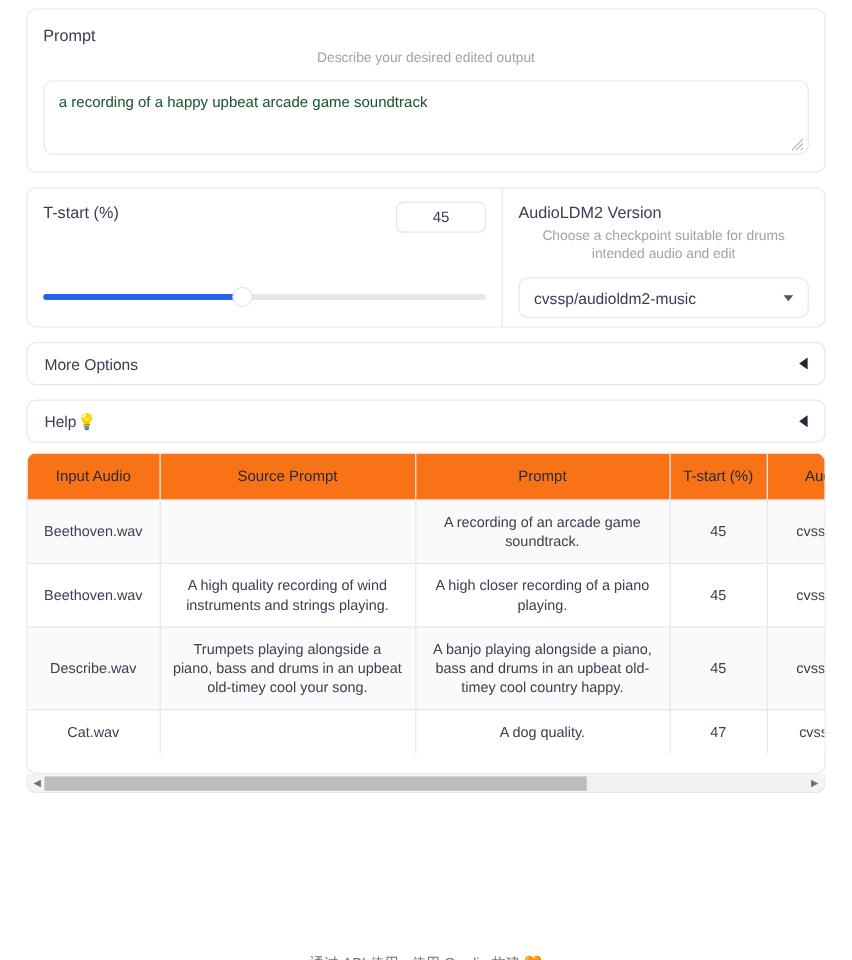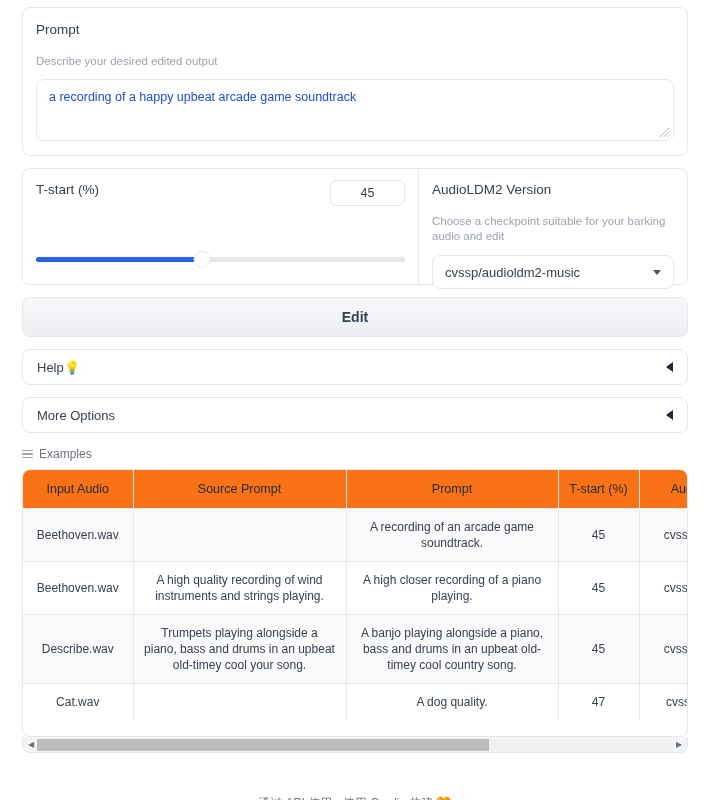--- a/index.html
+++ b/index.html
@@ -18,29 +18,29 @@
     border: 1px solid #e5e7eb;
     border-radius: 8px;
   }
 
   
   .prompt-block { margin-top: 7px; padding: 13px 13px 14px 13px; }
   .field-label {
     font-size: 13.5px; color: #374151; line-height: 17px;
   }
   .field-info {
-    font-size: 11.5px; color: #9ca3af; line-height: 15px; margin-top: 16px;
+    font-size: 11.5px; color: #9ca3af; line-height: 15px; margin-top: 4px; text-align: center;
   }
   .textarea-wrap {
     position: relative; margin-top: 10px;
     border: 1px solid #e5e7eb; border-radius: 8px;
     background: #fff; height: 62px;
   }
   .textarea-val {
-    font-size: 12.5px; color: #1d4ed8; padding: 9px 12px; line-height: 16px;
+    font-size: 12.5px; color: #14532d; padding: 9px 12px; line-height: 16px;
   }
   .resize-grip {
     position: absolute; right: 3px; bottom: 2px; width: 11px; height: 11px;
     opacity: .55;
   }
 
   
   .settings-row { display: flex; margin-top: 12px; height: 117px; }
   .settings-left {
     flex: 0 0 396px; padding: 12px 13px 0 13px;
@@ -167,53 +167,44 @@
         <div class="num-box">45</div>
       </div>
       <div class="slider-track">
         <div class="slider-fill" style="width: 45%; background: rgb(37, 99, 235);"></div>
         <div class="slider-thumb" style="left: 45%;"></div>
       </div>
     </div>
 
     <div class="settings-right">
       <div class="field-label">AudioLDM2 Version</div>
-      <div class="field-info">Choose a checkpoint suitable for your barking audio and edit</div>
+      <div class="field-info">Choose a checkpoint suitable for drums intended audio and edit</div>
       <div class="dd">
         <span class="dd-val">cvssp/audioldm2-music</span>
         <span class="caret"></span>
       </div>
     </div>
   </div>
 
-  <div class="edit-btn">Edit</div>
+
+  <div class="acc">
+    <span class="acc-label">
+      <span>More Options</span>
+    </span>
+    <span class="tri-left"></span>
+  </div>
 
   <div class="acc">
     <span class="acc-label">
       <span>Help</span>
       <span>💡</span>
     </span>
     <span class="tri-left"></span>
   </div>
 
-  <div class="acc">
-    <span class="acc-label">
-      <span>More Options</span>
-    </span>
-    <span class="tri-left"></span>
-  </div>
-
-  <div class="ex-head">
-    <span class="ham">
-        <i></i>
-        <i></i>
-        <i></i>
-      </span>
-    <span>Examples</span>
-  </div>
 
   <div class="table-wrap">
     <table>
       <thead>
         <tr>
           <th class="c1">Input Audio</th>
           <th class="c2">Source Prompt</th>
           <th class="c3">Prompt</th>
           <th class="c4">T-start (%)</th>
           <th class="c5">AudioLDM2 Version</th>
@@ -230,21 +221,21 @@
         <tr>
           <td class="c1">Beethoven.wav</td>
           <td class="c2">A high quality recording of wind instruments and strings playing.</td>
           <td class="c3">A high closer recording of a piano playing.</td>
           <td class="c4">45</td>
           <td class="c5">cvssp/audioldm2-music</td>
         </tr>
         <tr>
           <td class="c1">Describe.wav</td>
           <td class="c2">Trumpets playing alongside a piano, bass and drums in an upbeat old-timey cool your song.</td>
-          <td class="c3">A banjo playing alongside a piano, bass and drums in an upbeat old-timey cool country song.</td>
+          <td class="c3">A banjo playing alongside a piano, bass and drums in an upbeat old-timey cool country happy.</td>
           <td class="c4">45</td>
           <td class="c5">cvssp/audioldm2-music</td>
         </tr>
         <tr>
           <td class="c1">Cat.wav</td>
           <td class="c2"></td>
           <td class="c3">A dog quality.</td>
           <td class="c4">47</td>
           <td class="c5">cvssp/audioldm2-large</td>
         </tr>

